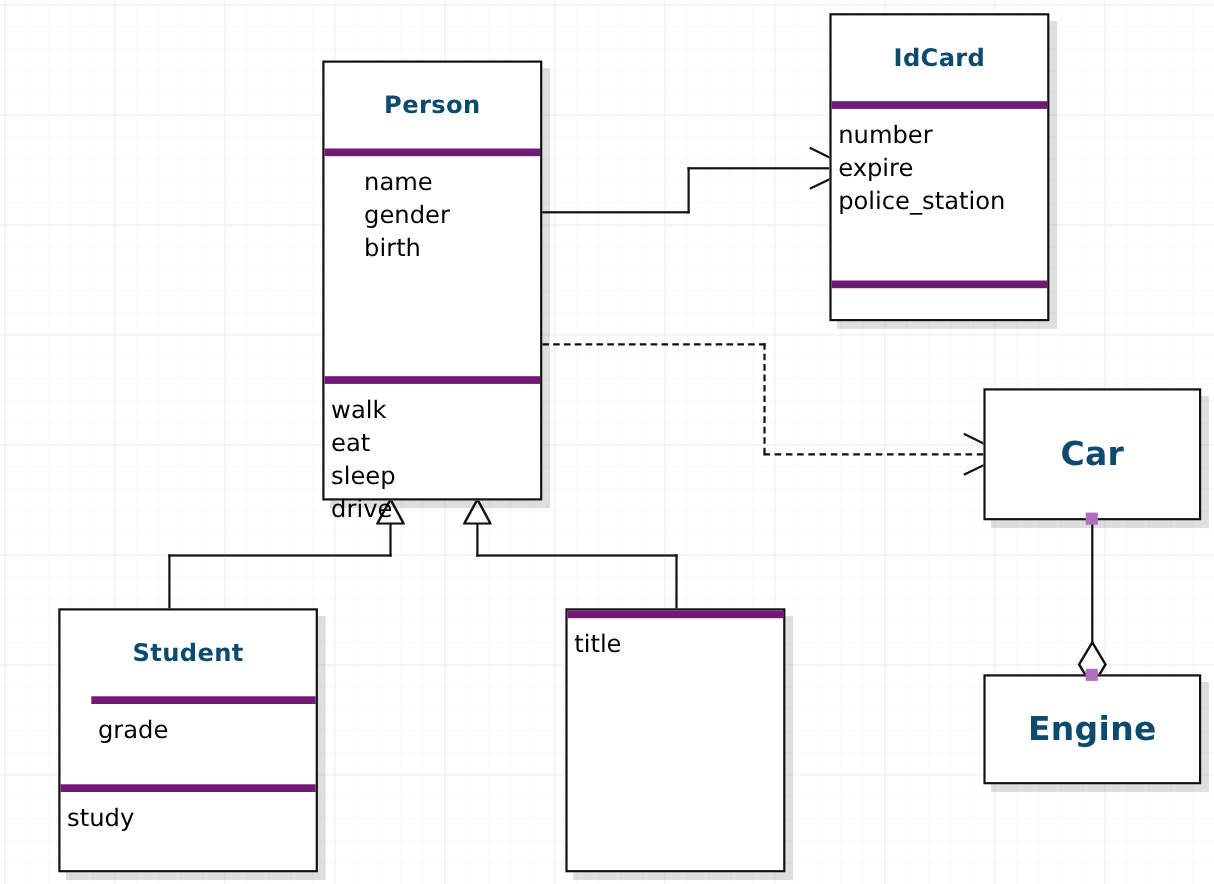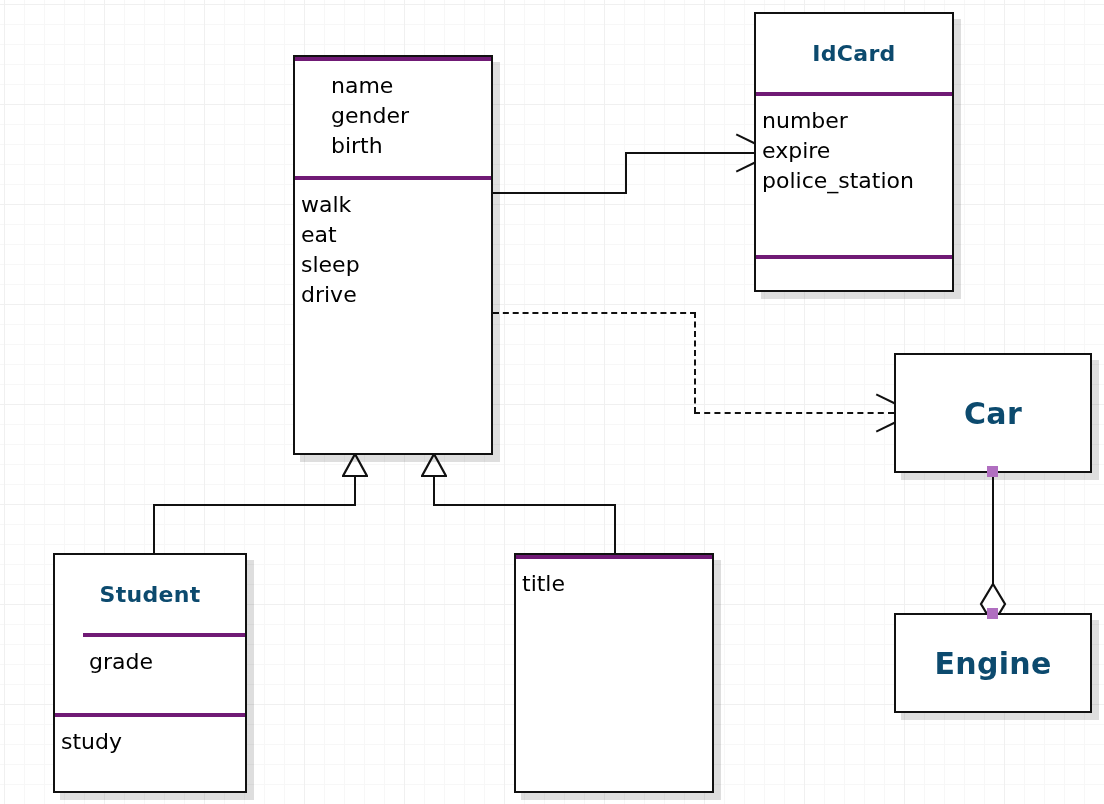--- a/index.html
+++ b/index.html
@@ -38,21 +38,21 @@
     display: flex;
     align-items: center;
     justify-content: center;
     font-weight: bold;
     font-size: 22px;
     color: #0c4a6e;
     letter-spacing: 0.3px;
   }
   .uml-section {
     box-sizing: border-box;
-    border-top: 4px solid #701a75;
+    border-top: 7px solid #701a75;
     padding: 10px 0 0 6px;
     font-size: 22px;
     color: #000000;
     line-height: 30px;
   }
   .uml-section.empty { padding: 0; }
   .attr-line { white-space: pre; }
 
   
   .uml-simple {
@@ -158,44 +158,45 @@
   </div>
 
   <div class="edge v" style="left:992px; top:471px; height:118px;"></div>
   <div class="diamond" style="left:979px; top:583px;">
     <svg width="28" height="42" viewBox="0 0 28 42">
       <polygon points="14,1 26,21 14,41 2,21" fill="#ffffff" stroke="#111111" stroke-width="2.2"></polygon>
     </svg>
   </div>
 
   <div class="uml-class" style="left:293px; top:55px; width:200px; height:400px;">
-    <div class="uml-section" style="height:119px;padding-left:36px;">
+    <div class="uml-title" style="height:78px;">Person</div>
+    <div class="uml-section" style="height:160px;padding-left:36px;">
       <div class="attr-line">name</div>
       <div class="attr-line">gender</div>
       <div class="attr-line">birth</div>
     </div>
-    <div class="uml-section" style="height:201px;">
+    <div class="uml-section" style="height:201px;margin-top:47px;">
       <div class="attr-line">walk</div>
       <div class="attr-line">eat</div>
       <div class="attr-line">sleep</div>
       <div class="attr-line">drive</div>
     </div>
   </div>
 
   <div class="uml-class" style="left:754px; top:12px; width:200px; height:280px;">
     <div class="uml-title" style="height:78px;">IdCard</div>
     <div class="uml-section" style="height:163px;">
       <div class="attr-line">number</div>
       <div class="attr-line">expire</div>
       <div class="attr-line">police_station</div>
     </div>
     <div class="uml-section empty" style="height:35px;"></div>
   </div>
 
-  <div class="uml-class" style="left:53px; top:553px; width:194px; height:240px;">
+  <div class="uml-class" style="left:53px; top:553px; width:236px; height:240px;">
     <div class="uml-title" style="height:78px;">Student</div>
     <div class="uml-section" style="height:80px;margin-left:28px;">
       <div class="attr-line">grade</div>
     </div>
     <div class="uml-section" style="height:80px;">
       <div class="attr-line">study</div>
     </div>
   </div>
 
   <div class="uml-class" style="left:514px; top:553px; width:200px; height:240px;">

